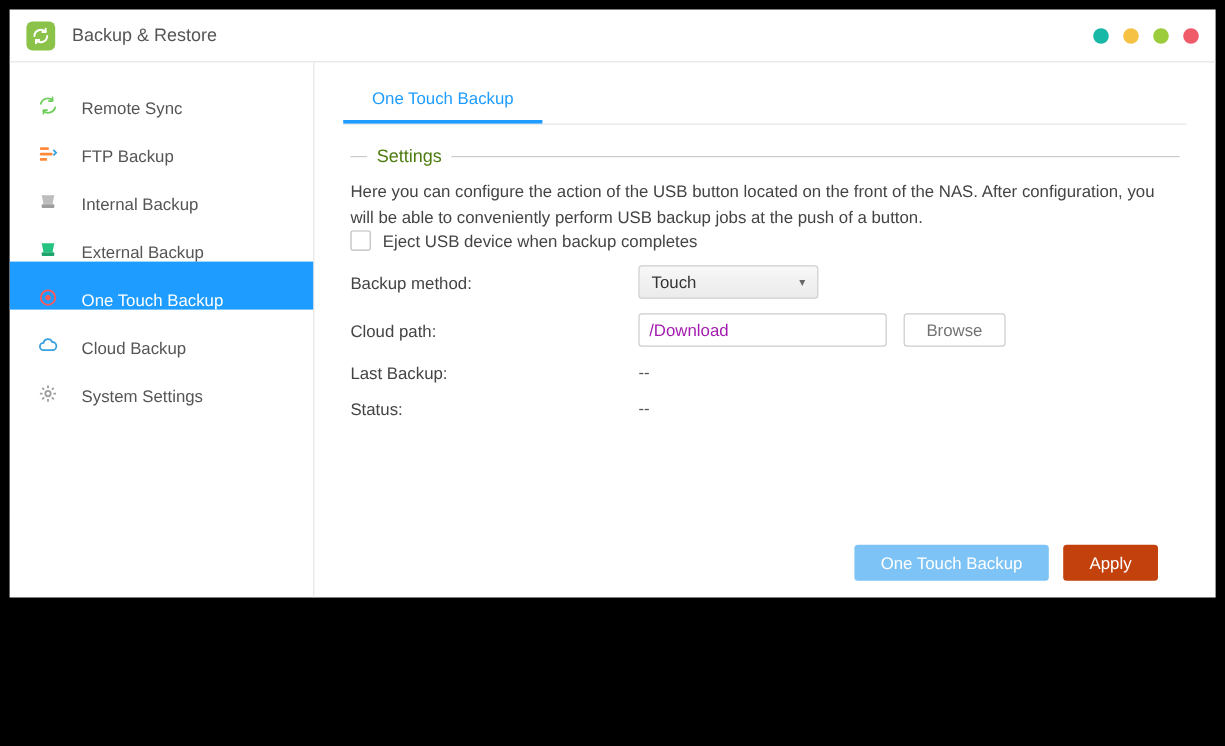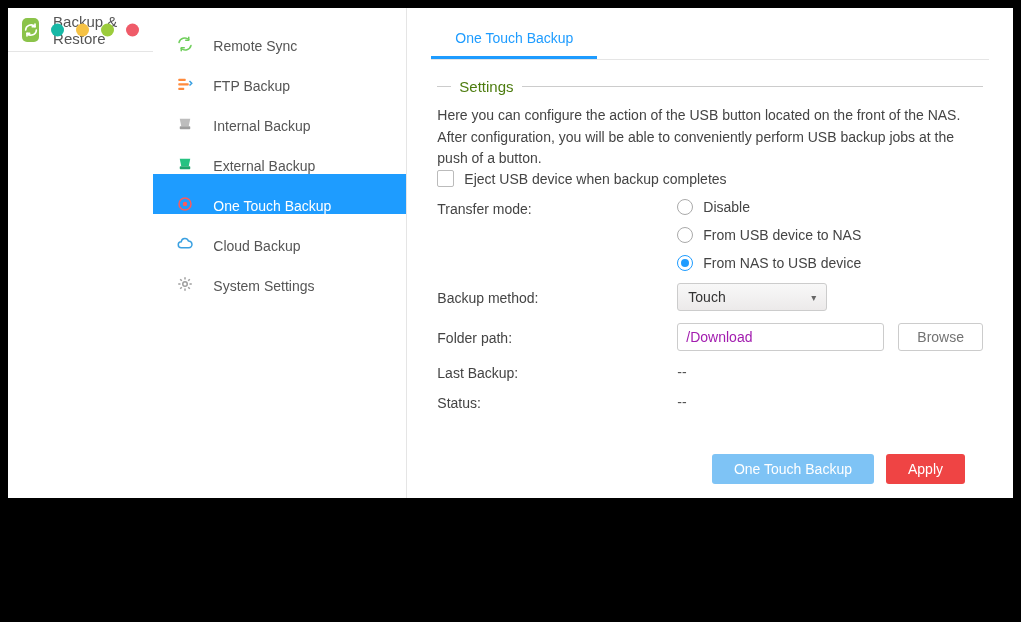--- a/index.html
+++ b/index.html
@@ -12,20 +12,21 @@
   }
   .window {
     width: 1021px;
     height: 506px;
     background: #fff;
     position: relative;
     border: 8px solid #000;
     border-radius: 4px;
     overflow: hidden;
     display: flex;
+    flex-direction: column;
   }
   .titlebar {
     height: 44px;
     border-bottom: 1px solid #e5e5e5;
     display: flex;
     align-items: center;
     padding: 0 14px;
     position: relative;
   }
   .app-icon {
@@ -223,21 +224,21 @@
     border-top: 0;
     display: flex;
     justify-content: flex-end;
     gap: 12px;
   }
   .btn-primary {
     height: 30px;
     padding: 0 22px;
     border: none;
     border-radius: 3px;
-    background: #ef4444;
+    background: #c2410c;
     color: #fff;
     font-size: 14px;
     cursor: pointer;
   }
   .btn-primary.light {
     background: #7ec3f5;
   }
   .status-row .value-col { color: #555; }
 </style>
 </head>
@@ -351,50 +352,33 @@
           <div class="line-right"></div>
         </div>
 
         <div class="desc">Here you can configure the action of the USB button located on the front of the NAS. After configuration, you will be able to conveniently perform USB backup jobs at the push of a button.</div>
 
         <div class="row">
           <div class="checkbox"></div>
           <span>Eject USB device when backup completes</span>
         </div>
 
-        <div class="row top">
-          <div class="label-col">Transfer mode:</div>
-          <div class="value-col">
-            <label class="radio-line">
-              <span class="radio"></span>
-              <span>Disable</span>
-            </label>
-            <label class="radio-line">
-              <span class="radio"></span>
-              <span>From USB device to NAS</span>
-            </label>
-            <label class="radio-line">
-              <span class="radio checked"></span>
-              <span>From NAS to USB device</span>
-            </label>
-          </div>
-        </div>
 
         <div class="row">
           <div class="label-col">Backup method:</div>
           <div class="value-col">
             <div class="select">
               <span>Touch</span>
               <span class="chev">▾</span>
             </div>
           </div>
         </div>
 
         <div class="row">
-          <div class="label-col">Folder path:</div>
+          <div class="label-col">Cloud path:</div>
           <div class="value-col">
             <div class="inline">
               <input class="text-input" value="/Download" style="">
               <button class="btn">Browse</button>
             </div>
           </div>
         </div>
 
         <div class="row status-row">
           <div class="label-col">Last Backup:</div>

